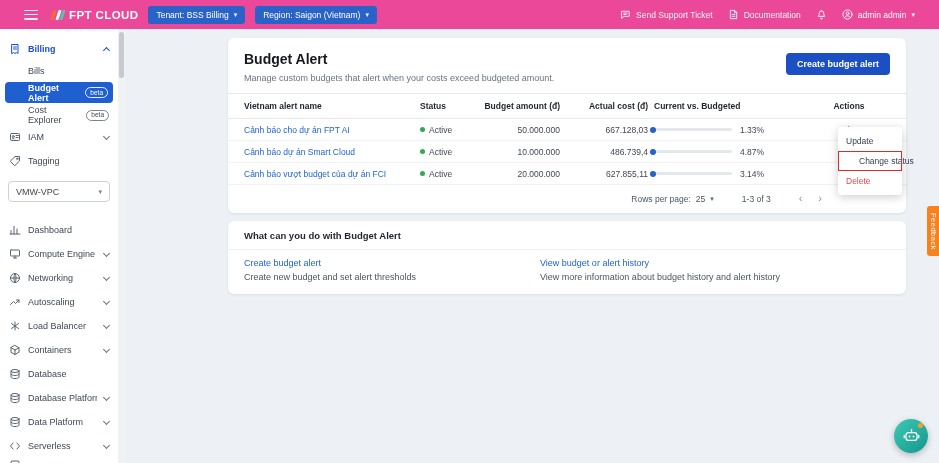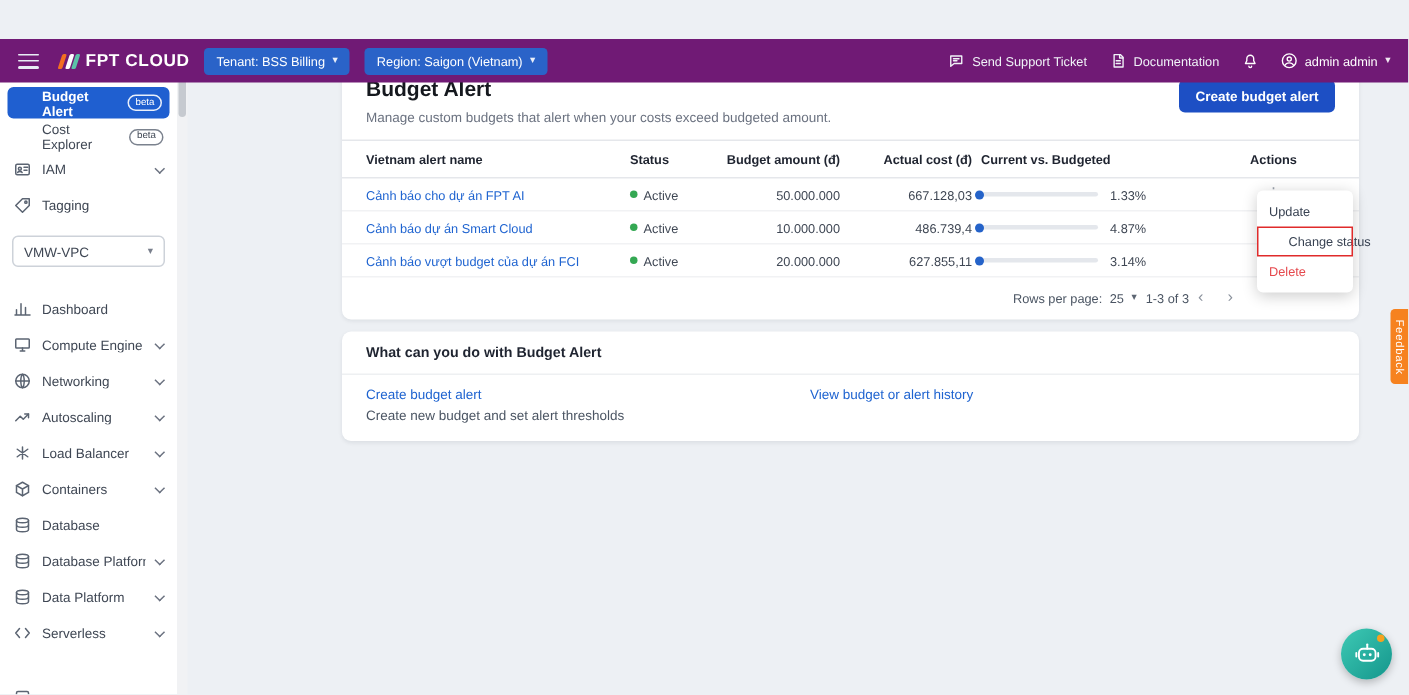--- a/index.html
+++ b/index.html
@@ -1,22 +1,22 @@
 <!DOCTYPE html>
 <html><head>
 <meta charset="utf-8">
 <style>
   * { box-sizing: border-box; margin: 0; padding: 0; }
   html,body { width:939px; height:463px; }
   body { font-family: "Liberation Sans", "DejaVu Sans", sans-serif; background:#edf0f4; overflow:hidden; }
   .screen { position:relative; width:939px; height:463px; overflow:hidden; background:#edf0f4; }
 
   
-  .topbar { position:absolute; top:0; left:0; right:0; height:29px; background:#701a75;
-            display:flex; align-items:center; padding:0 12px; gap:10px; color:#fff; z-index:30;margin-top:26px; }
+  .topbar { position:absolute; top:0; left:0; right:0; height:29px; background:#ec4899;
+            display:flex; align-items:center; padding:0 24px; gap:10px; color:#fff; z-index:30; }
   .hamburger { width:14px; height:10px; display:flex; flex-direction:column; justify-content:space-between; cursor:pointer; flex:none; }
   .hamburger i { display:block; height:1.6px; background:#e8edf5; border-radius:1px; }
   .brand { display:flex; align-items:center; gap:5px; margin-left:4px; }
   .logo-mark { display:flex; gap:1.5px; align-items:center; }
   .logo-mark i { display:block; width:3px; height:10px; transform:skewX(-18deg); border-radius:1px; }
   .logo-mark .b1 { background:#f36f21; }
   .logo-mark .b2 { background:#ffffff; }
   .logo-mark .b3 { background:#5bc2a8; }
   .brand-text { font-size:11.5px; font-weight:bold; letter-spacing:.4px; }
   .tb-btn { display:flex; align-items:center; gap:5px; background:#2a63c8; border:none; color:#fff;
@@ -73,21 +73,21 @@
   tbody td { border-bottom:1px solid #f1f2f4; padding:5px 4px 5px 0; color:#3f4754; }
   td a { color:#1e63d0; text-decoration:none; cursor:pointer; }
   .status { display:inline-flex; align-items:center; gap:4px; }
   .dot { width:5px; height:5px; border-radius:50%; background:#34a853; flex:none; }
   .prog { display:flex; align-items:center; gap:8px; }
   .track { width:78px; height:3px; background:#e4e7ec; border-radius:2px; position:relative; }
   .fill { height:3px; background:#2563c9; border-radius:2px; position:relative; min-width:2px; }
   .fill::after { content:""; position:absolute; right:-2px; top:-1.5px; width:6px; height:6px; border-radius:50%; background:#2563c9; }
   .kebab { color:#9aa1ac; font-size:10px; cursor:pointer; letter-spacing:0; }
 
-  .pagination { display:flex; align-items:center; justify-content:flex-end; gap:6px; padding:8px 84px 9px 16px;
+  .pagination { display:flex; align-items:center; justify-content:flex-end; gap:28px; padding:8px 84px 9px 16px;
                 font-size:8.5px; color:#4b5563; }
   .rpp { display:flex; align-items:center; gap:5px; cursor:pointer; }
   .pg-arrows { display:flex; gap:16px; color:#8a919c; font-size:11px; }
   .pg-arrow { cursor:pointer; line-height:1; }
 
   .info-card { margin-top:8px; }
   .info-title { font-size:9.5px; font-weight:bold; color:#1f2430; padding:9px 16px 8px 16px; border-bottom:1px solid #eef0f2; }
   .info-body { display:flex; padding:8px 16px 12px 16px; }
   .info-col1 { width:296px; flex:none; }
   .info-link { color:#1e63d0; font-size:9px; cursor:pointer; margin-bottom:4px; }
@@ -162,20 +162,28 @@
             <circle cx="12" cy="9.5" r="3"></circle>
             <path d="M5.5 19c1.5-3 4-4 6.5-4s5 1 6.5 4"></path>
           </svg>
         <span>admin admin</span>
         <span class="caret">▾</span>
       </div>
     </div>
   </header>
 
   <aside class="sidebar">
+    <div class="sb-item billing-head">
+      <svg class="ic" viewBox="0 0 24 24" fill="none" stroke="currentColor" stroke-width="2" stroke-linecap="round" stroke-linejoin="round">
+          <path d="M6 3h12v18l-3-2-3 2-3-2-3 2z"></path>
+          <path d="M9 8h6M9 12h6"></path>
+        </svg>
+      <span class="lbl">Billing</span>
+      <span class="chev up"></span>
+    </div>
     <div class="sb-sub">
       <span class="lbl">Bills</span>
     </div>
     <div class="sb-selected">
       <span class="lbl">Budget Alert</span>
       <span class="beta light">beta</span>
     </div>
     <div class="sb-sub">
       <span class="lbl">Cost Explorer</span>
       <span class="beta dark">beta</span>
@@ -388,20 +396,21 @@
 
     <section class="card info-card">
       <div class="info-title">What can you do with Budget Alert</div>
       <div class="info-body">
         <div class="info-col1">
           <div class="info-link">Create budget alert</div>
           <div class="info-desc">Create new budget and set alert thresholds</div>
         </div>
         <div>
           <div class="info-link">View budget or alert history</div>
+          <div class="info-desc">View more information about budget history and alert history</div>
         </div>
       </div>
     </section>
   </main>
 
   <div class="ctx-menu">
     <div class="ctx-item">Update</div>
     <div class="ctx-item highlighted">Change status</div>
     <div class="ctx-item danger">Delete</div>
   </div>

